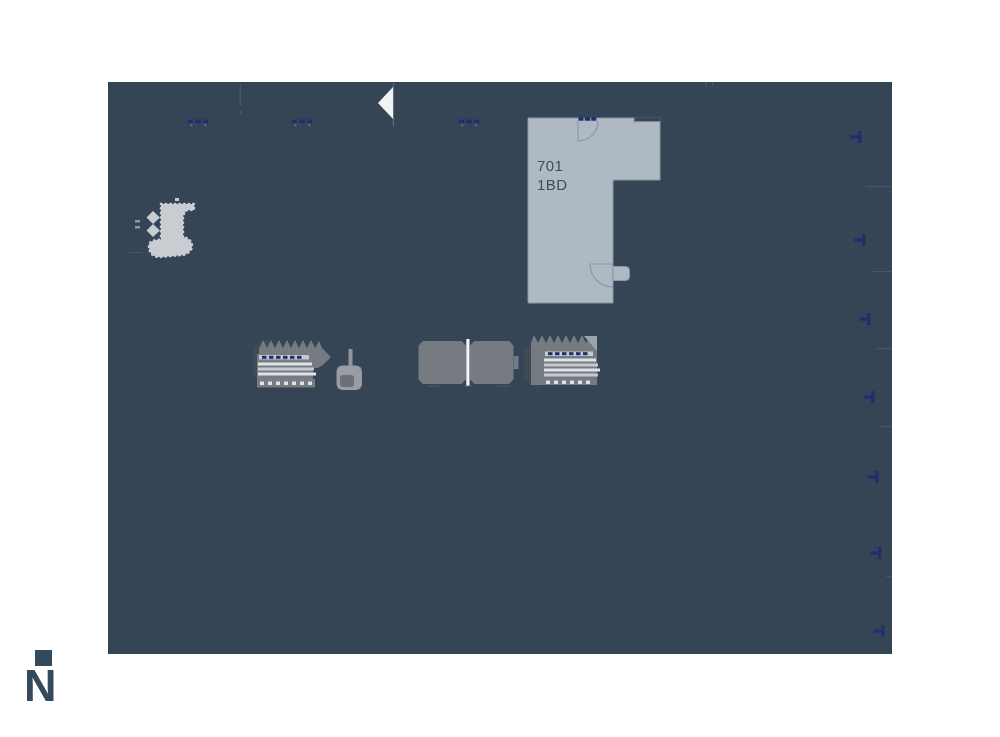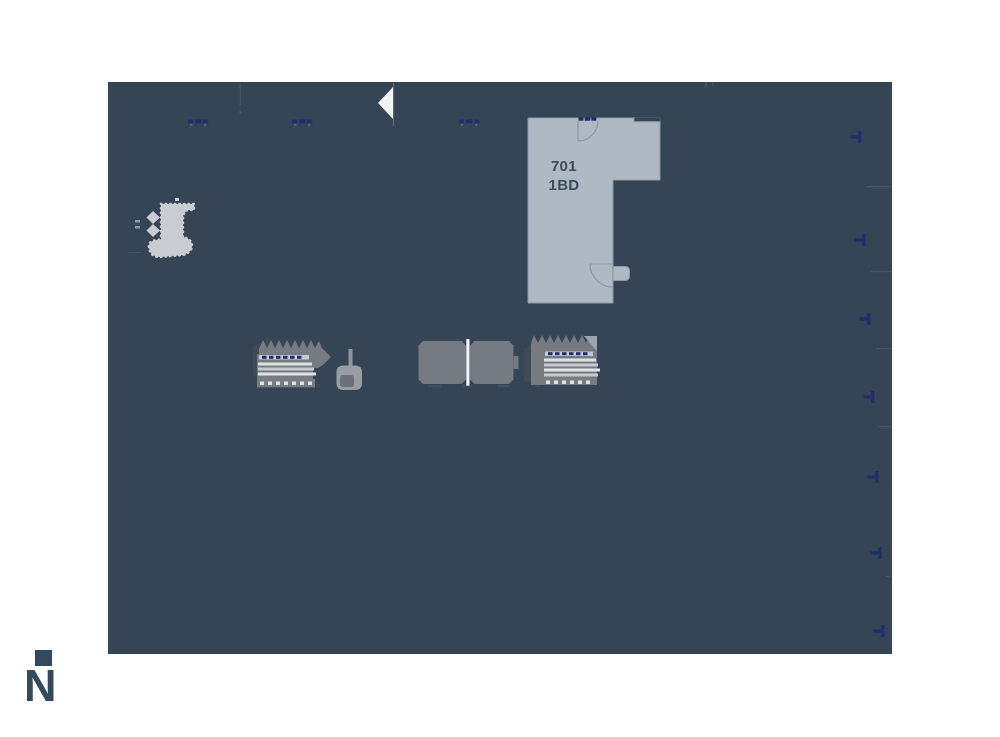--- a/index.html
+++ b/index.html
@@ -28,23 +28,23 @@
   .white{fill:var(--divider-white,#f4f6f7)}
   .trace{fill:var(--faint-line,#4a5c6e);opacity:.75}
   .arrow{fill:var(--arrow-white,#f2f4f4)}
   .arrow-line{fill:#7c8a94;opacity:.55}
   .fixture{fill:var(--fixture-gray,#979da3)}
   .fixture-dark{fill:var(--fixture-dark,#6b7177)}
   .stem{fill:#8e959b}
   .mid2{fill:#8e9aa4}
 
   .unit-label{
-    position:absolute;left:526px;top:156px;width:76px;
-    text-align:center;color:var(--unit-text,#3b4c5b);
-    font-size:15px;line-height:19px;font-weight:bold;letter-spacing:.4px;
+    position:absolute;left:537px;top:156px;width:76px;
+    text-align:left;color:var(--unit-text,#3b4c5b);
+    font-size:15px;line-height:19px;font-weight:normal;letter-spacing:.4px;
     pointer-events:none;
   }
   .compass-square{
     position:absolute;left:35px;top:650px;width:17px;height:16px;
     background:var(--compass-color,#35495c);
   }
   .compass-n{
     position:absolute;left:24px;top:663px;
     font-size:45px;font-weight:bold;line-height:1;letter-spacing:-1px;
     color:var(--compass-color,#35495c);

